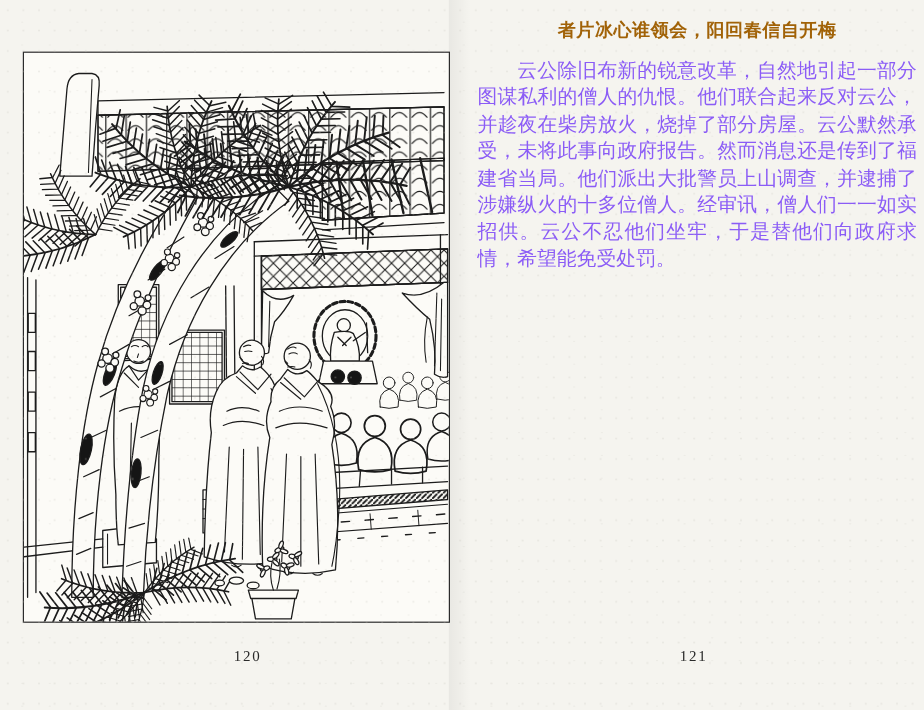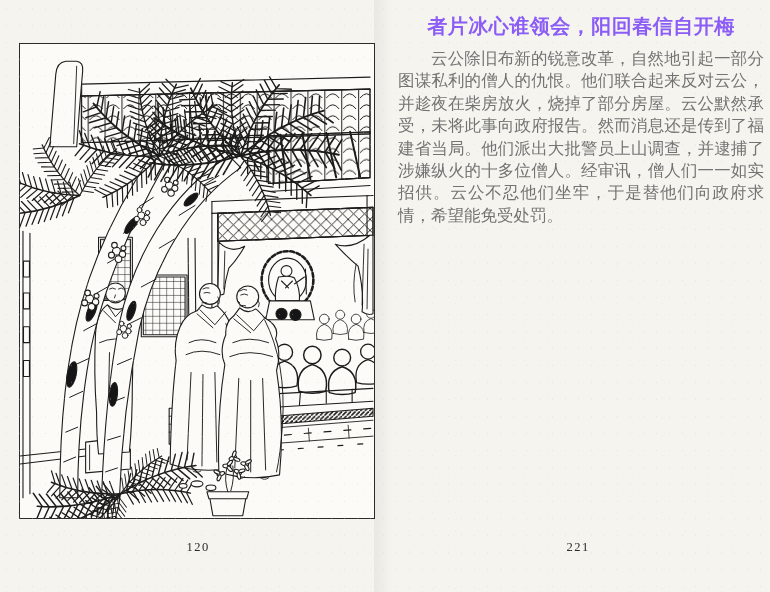--- a/index.html
+++ b/index.html
@@ -25,35 +25,35 @@
     position:absolute;left:19px;top:43px;width:356px;height:476px;
     border:1.6px solid #2b2b2b;background:#fcfbf7;box-sizing:border-box;
   }
   .illus-frame svg{display:block;width:100%;height:100%;}
   .text-col{
     position:absolute;left:398px;top:11px;width:366px;
   }
   .title{
     margin:0 0 7px 0;
     font-family:"Liberation Sans", sans-serif;
-    font-weight:bold;font-size:20px;line-height:30px;
-    letter-spacing:.5px;text-align:center;color:#8b5cf6;
+    font-weight:bold;font-size:15px;line-height:30px;
+    letter-spacing:.5px;text-align:center;color:#a16207;
     white-space:nowrap;
   }
   .body-text p{
     margin:0;font-size:16.5px;line-height:22.4px;
-    text-align:justify;text-indent:2em;color:#737373;
-    font-family:Liberation Serif, serif;
+    text-align:justify;text-indent:2em;color:#8b5cf6;
+    font-family:Liberation Sans, sans-serif;
   }
   .pagenum{
     position:absolute;top:540px;width:40px;text-align:center;
     font-size:12.5px;letter-spacing:1.5px;color:#2a2a2a;
     font-family:"Liberation Serif", serif;
   }
-  .pagenum.left{left:178px;}
+  .pagenum.left{left:178px;text-align:right;}
   .pagenum.right{left:558px;}
 </style>
 </head>
 <body>
 
 <div class="gutter"></div>
 
 <div>
   <div class="illus-frame">
     <svg viewBox="0 0 356 476" xmlns="http://www.w3.org/2000/svg">
@@ -246,14 +246,14 @@
   <div class="pagenum left">120</div>
 </div>
 
 <div>
   <div class="text-col">
     <h1 class="title">者片冰心谁领会，阳回春信自开梅</h1>
     <div class="body-text">
         <p>云公除旧布新的锐意改革，自然地引起一部分图谋私利的僧人的仇恨。他们联合起来反对云公，并趁夜在柴房放火，烧掉了部分房屋。云公默然承受，未将此事向政府报告。然而消息还是传到了福建省当局。他们派出大批警员上山调查，并逮捕了涉嫌纵火的十多位僧人。经审讯，僧人们一一如实招供。云公不忍他们坐牢，于是替他们向政府求情，希望能免受处罚。</p>
       </div>
   </div>
-  <div class="pagenum right">221</div>
+  <div class="pagenum right">121</div>
 </div>
 
 </body></html>

